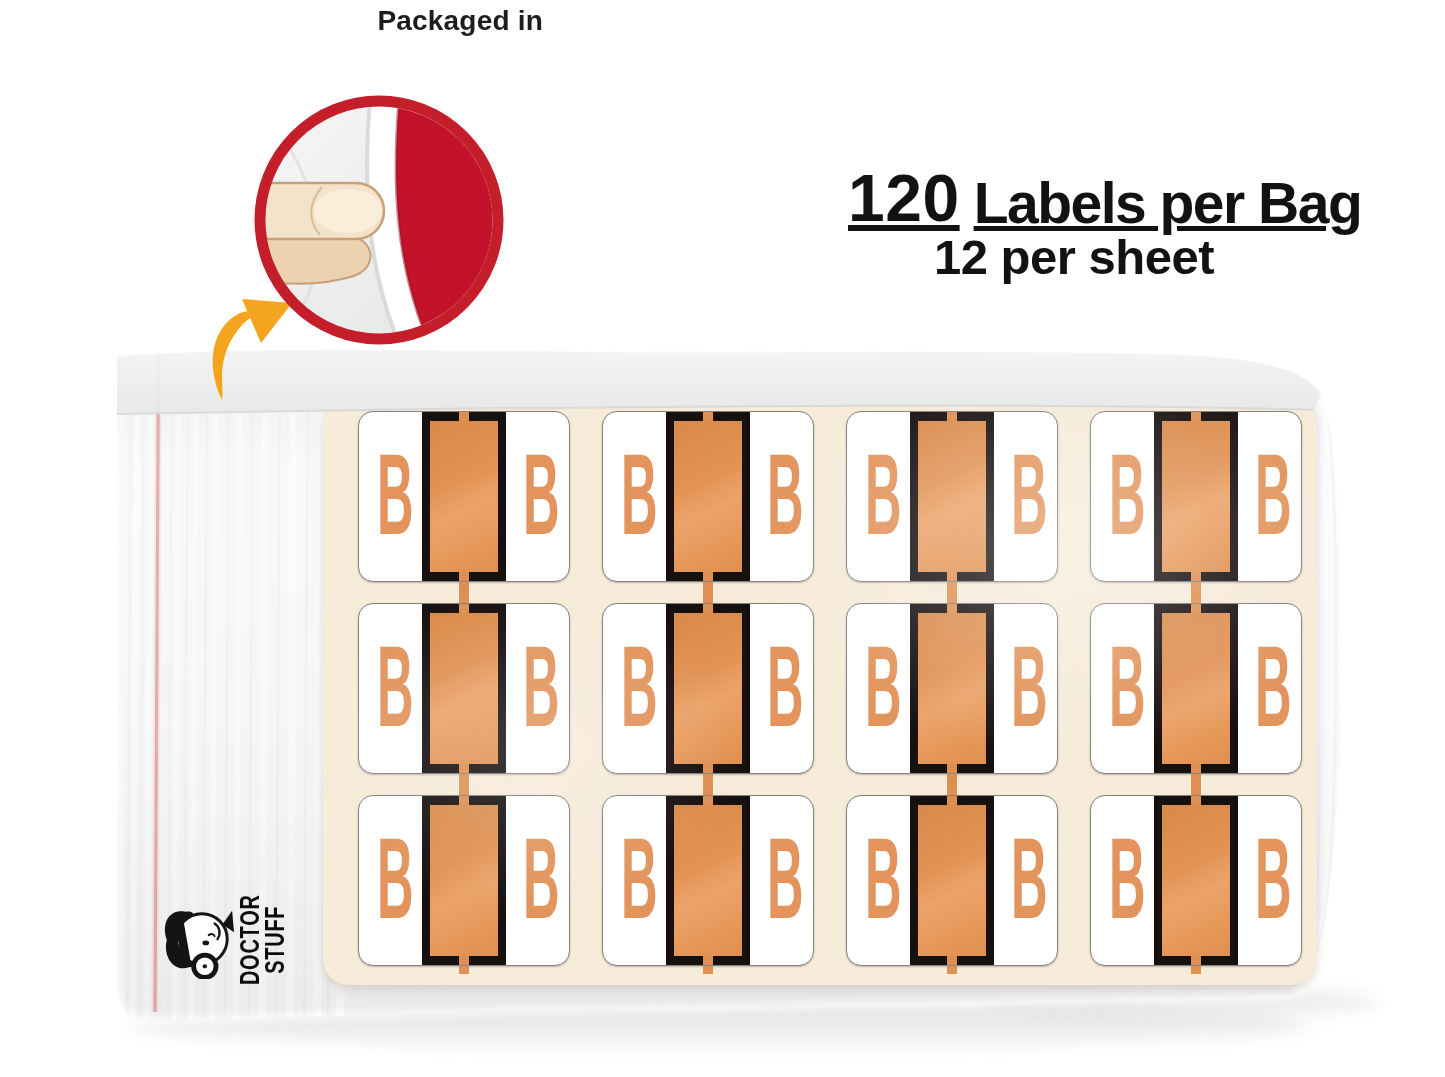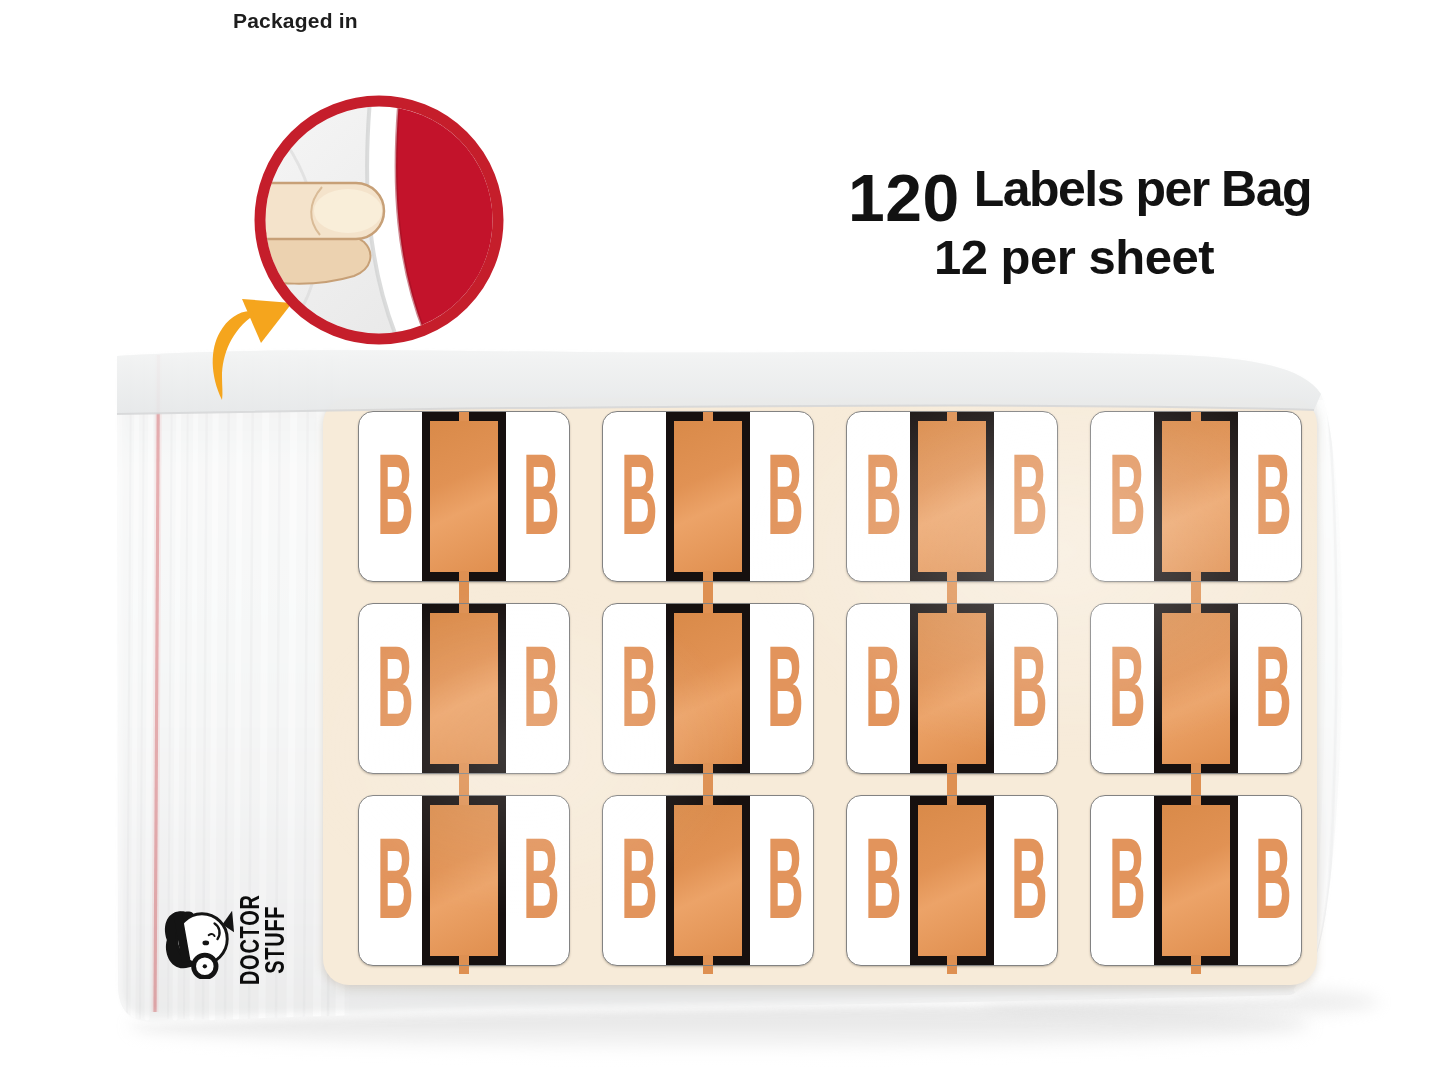--- a/index.html
+++ b/index.html
@@ -6,31 +6,31 @@
   .stage {
     position:relative; width:1445px; height:1077px; overflow:hidden;
     background:#ffffff; font-family:"Liberation Sans", sans-serif;
   }
   svg { display:block; }
   .layer { position:absolute; left:0; top:0; pointer-events:none; }
 
   
   .note {
     position:absolute; left:233px; top:2px; width:310px; z-index:6;
-    text-align:left; color:#1d1d1d; font-weight:600;
-    font-size:21px; line-height:37px; letter-spacing:0.2px;
+    text-align:right; color:#1d1d1d; font-weight:600;
+    font-size:28px; line-height:37px; letter-spacing:0.2px;
   }
 
   
   .count-line1 {
     position:absolute; left:848px; top:160px; z-index:6;
-    display:flex; align-items:flex-start; gap:14px; color:#121212; white-space:nowrap;
+    display:flex; align-items:flex-end; gap:14px; color:#121212; white-space:nowrap;text-decoration:underline;
   }
   .count-number { font-size:66px; font-weight:700; letter-spacing:0.5px; }
-  .count-label  { font-size:50px; font-weight:700; letter-spacing:-1.5px; }
+  .count-label  { font-size:57px; font-weight:700; letter-spacing:-1.5px; }
   .count-line2 {
     position:absolute; left:1062px; top:229px; transform:translateX(-50%); z-index:6;
     font-size:49px; font-weight:700; color:#121212; white-space:nowrap; letter-spacing:-0.5px;margin-left:12px;
   }
 
   
   .inset { position:absolute; left:244px; top:85px; z-index:6; }
 
   
   .bag-svg  { z-index:1; }

